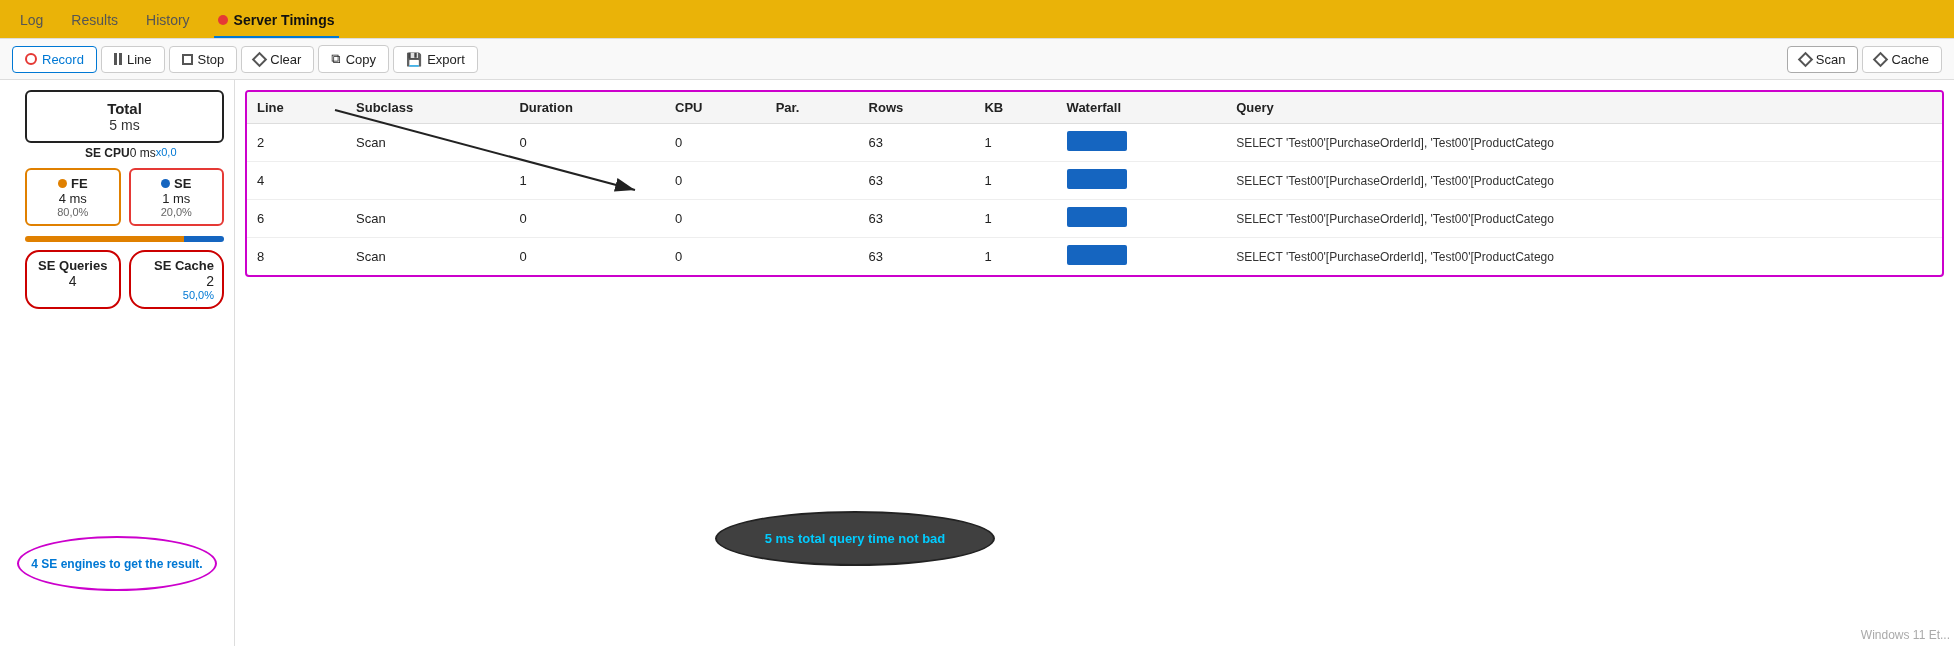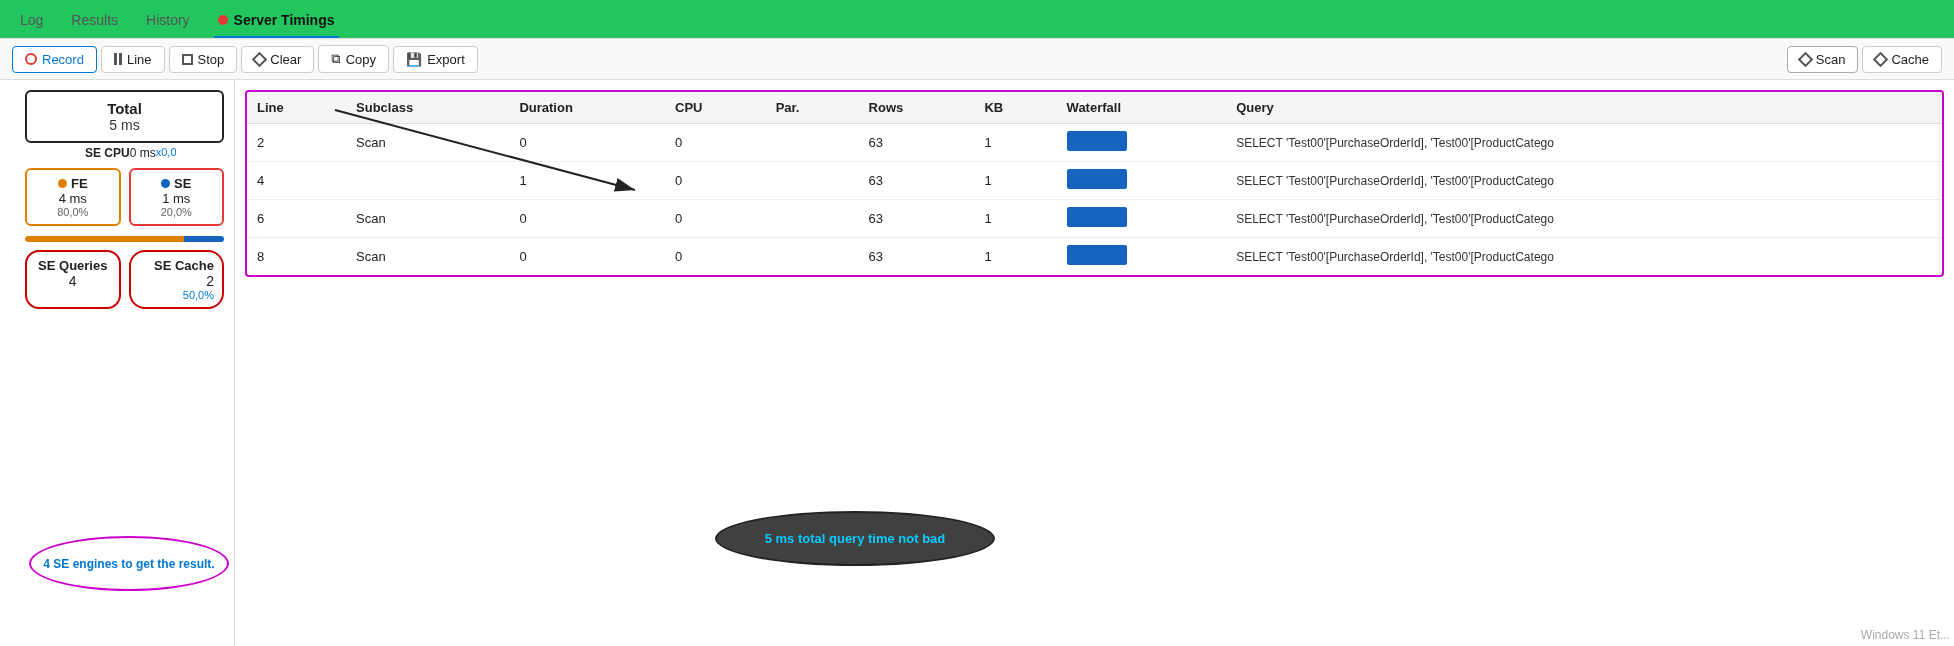--- a/index.html
+++ b/index.html
@@ -12,21 +12,21 @@
       min-height: 646px;
       overflow: hidden;
     }
 
     
     .nav-tabs {
       display: flex;
       align-items: center;
       padding: 6px 16px 0;
       border-bottom: 1px solid #ddd;
-      background: #22c55e;
+      background: #eab308;
       gap: 20px;
     }
     .nav-tab {
       padding: 6px 4px 8px;
       cursor: pointer;
       color: #555;
       font-size: 14px;
       border-bottom: 2px solid transparent;
     }
     .nav-tab.active {
@@ -395,21 +395,21 @@
         <div style="font-weight:700; font-size:13px;">SE Queries</div>
         <div style="font-size:14px;">4</div>
       </div>
       <div class="stat-box-cache">
         <div style="font-weight:700; font-size:13px;">SE Cache</div>
         <div style="font-size:14px;">2</div>
         <div class="sub-value">50,0%</div>
       </div>
     </div>
 
-    <div style="position:absolute; bottom:55px; left:14px; width:200px; height:55px; border:2px solid #cc00cc; border-radius:50%; background:#fff; display:flex; align-items:center; justify-content:center; z-index:10;">
+    <div style="position:absolute; bottom:55px; left:2px; width:200px; height:55px; border:2px solid #cc00cc; border-radius:50%; background:#fff; display:flex; align-items:center; justify-content:center; z-index:10;">
       <span style="color:#0078d4; font-weight:700; font-size:12px; text-align:center;">4 SE engines to get the result.</span>
     </div>
 
   </div>
 
   <div class="right-panel">
     <div class="data-table-wrapper">
       <table>
         <thead>
           <tr>

